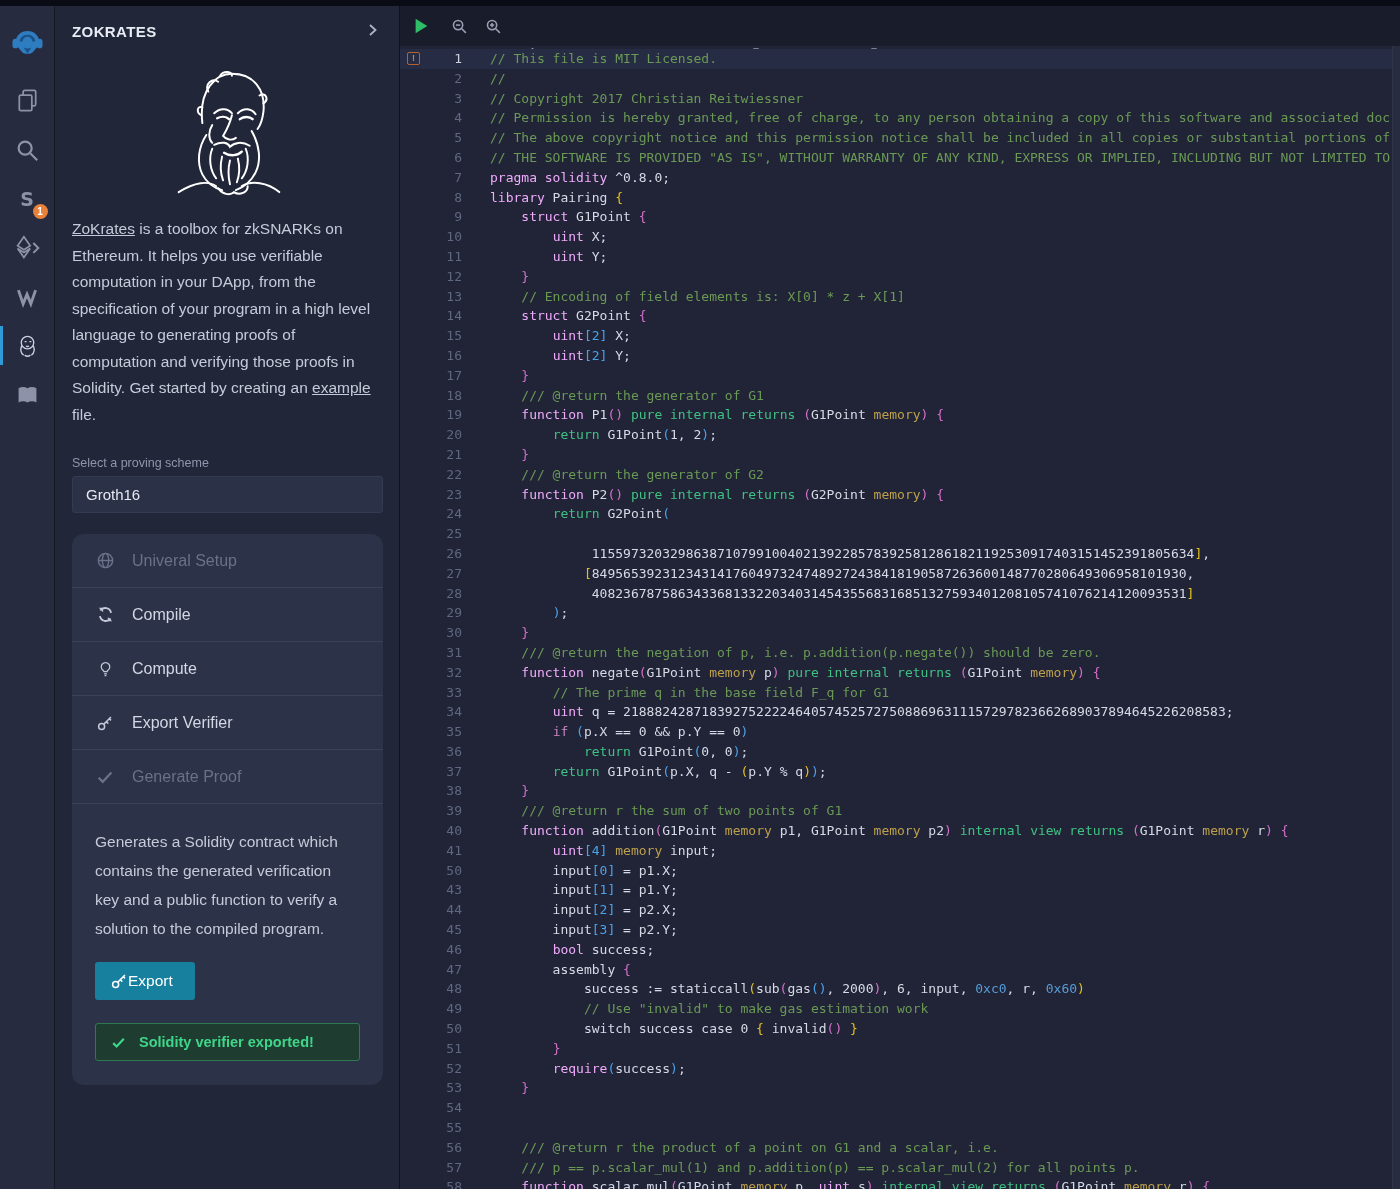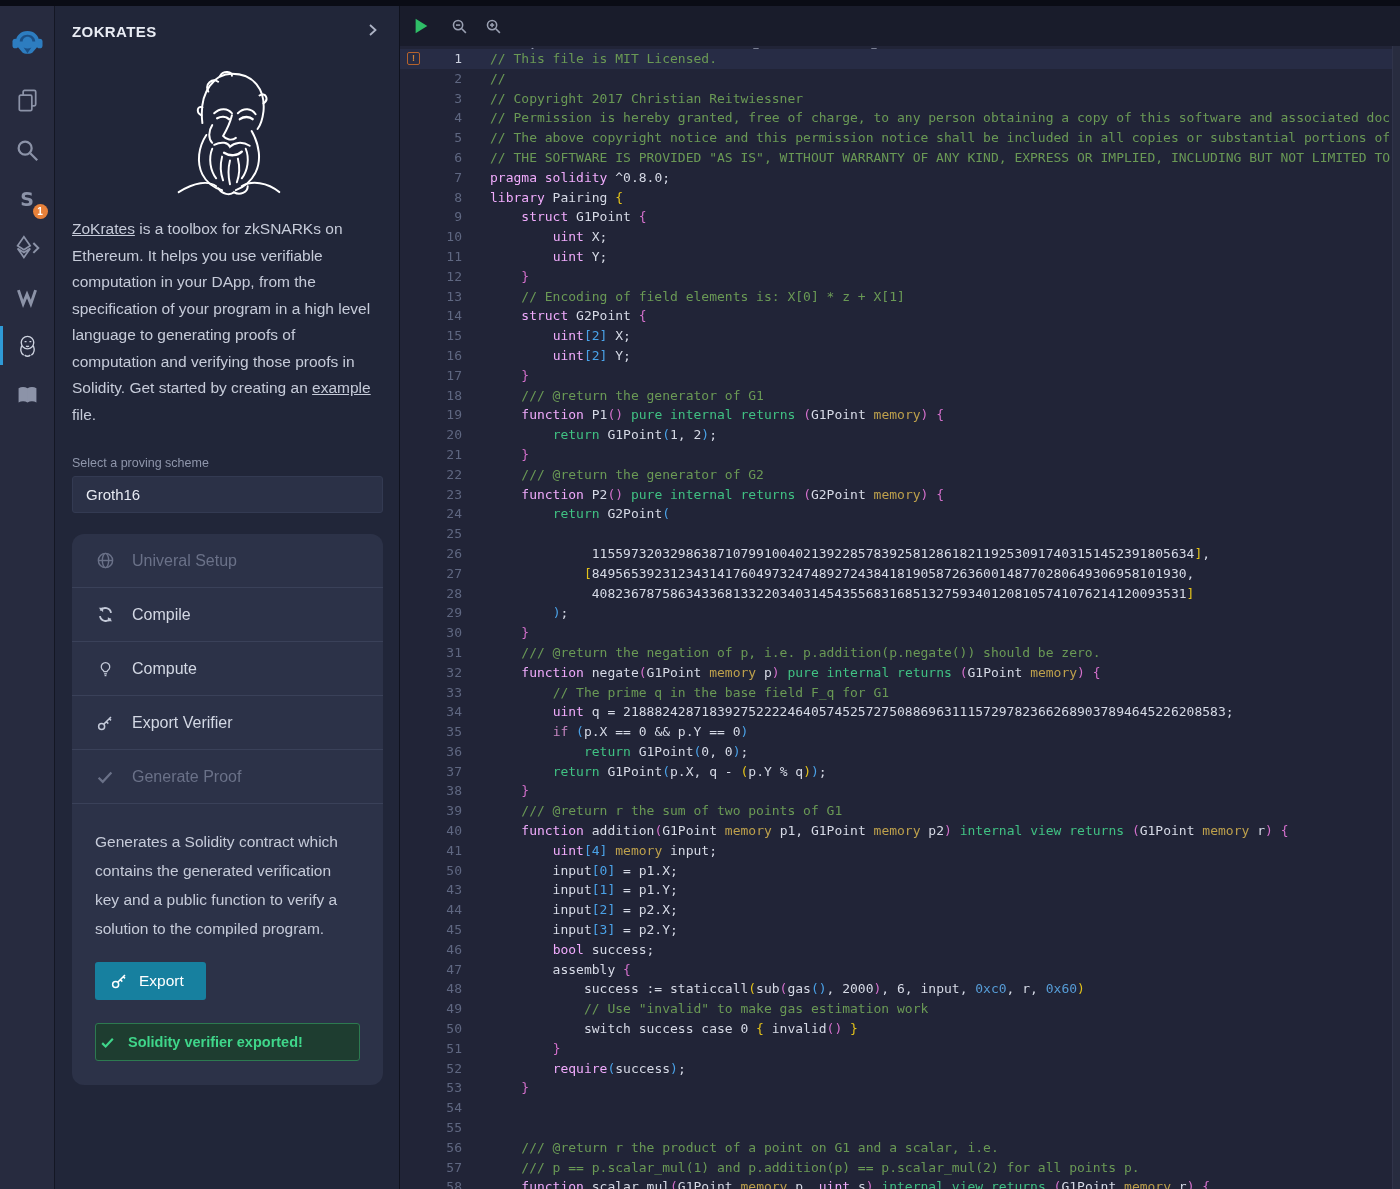--- a/index.html
+++ b/index.html
@@ -37,24 +37,24 @@
                color:#e7eaf2; cursor:pointer; margin-bottom:21px; }
 
   .card { background:#2c3248; border-radius:12px; padding-bottom:24px; }
   .menu-item { height:54px; display:flex; align-items:center; gap:17px; padding-left:23px;
                font-size:16px; color:#d3d8e4; border-bottom:1px solid #3a4159; cursor:pointer; }
   .menu-item .mic { width:20px; color:#c3c9d8; }
   .menu-item.disabled, .menu-item.disabled .mic { color:#6a7188; }
   .card-desc { padding:23px 24px 0 23px; font-size:15.5px; line-height:29px; color:#c6cbd9; }
   .export-btn { margin:19px 0 0 23px; background:#17809f; border:none; border-radius:3px;
                 color:#fff; font-size:15.5px; font-family:inherit; display:inline-flex;
-                align-items:center; gap:11px; padding:10px 22px 10px 15px; cursor:pointer; }
+                align-items:center; padding:10px 22px 10px 15px; cursor:pointer; }
   .alert { margin:23px 23px 0 23px; background:#1e3d30; border:1px solid #2d7a50;
            border-radius:3px; height:38px; display:flex; align-items:center; gap:13px;
-           padding-left:4px; color:#3fd68a; font-size:14.5px; font-weight:bold; }
+           padding-left:15px; color:#3fd68a; font-size:14.5px; font-weight:bold; }
 
   
   .editor { flex:1; display:flex; flex-direction:column; background:#212437; position:relative; min-width:0; }
   .tabbar { height:40px; flex:none; background:#191c2b; display:flex; align-items:stretch; }
   .tb-btn { width:34px; display:flex; align-items:center; justify-content:center; cursor:pointer; }
   .tb-btn:first-child { width:42px; }
   .tab { display:flex; align-items:center; gap:9px; padding:0 14px; font-size:13.5px;
          color:#b9bfce; border-right:1px solid #272b3b; cursor:pointer; white-space:nowrap;margin-top:48px; }
   .tab .ic { color:#9aa0b2; }
   .tab.active { background:#232839; color:#dee2ed; box-shadow:inset 0 0 0 1px #3f7dc4; }

